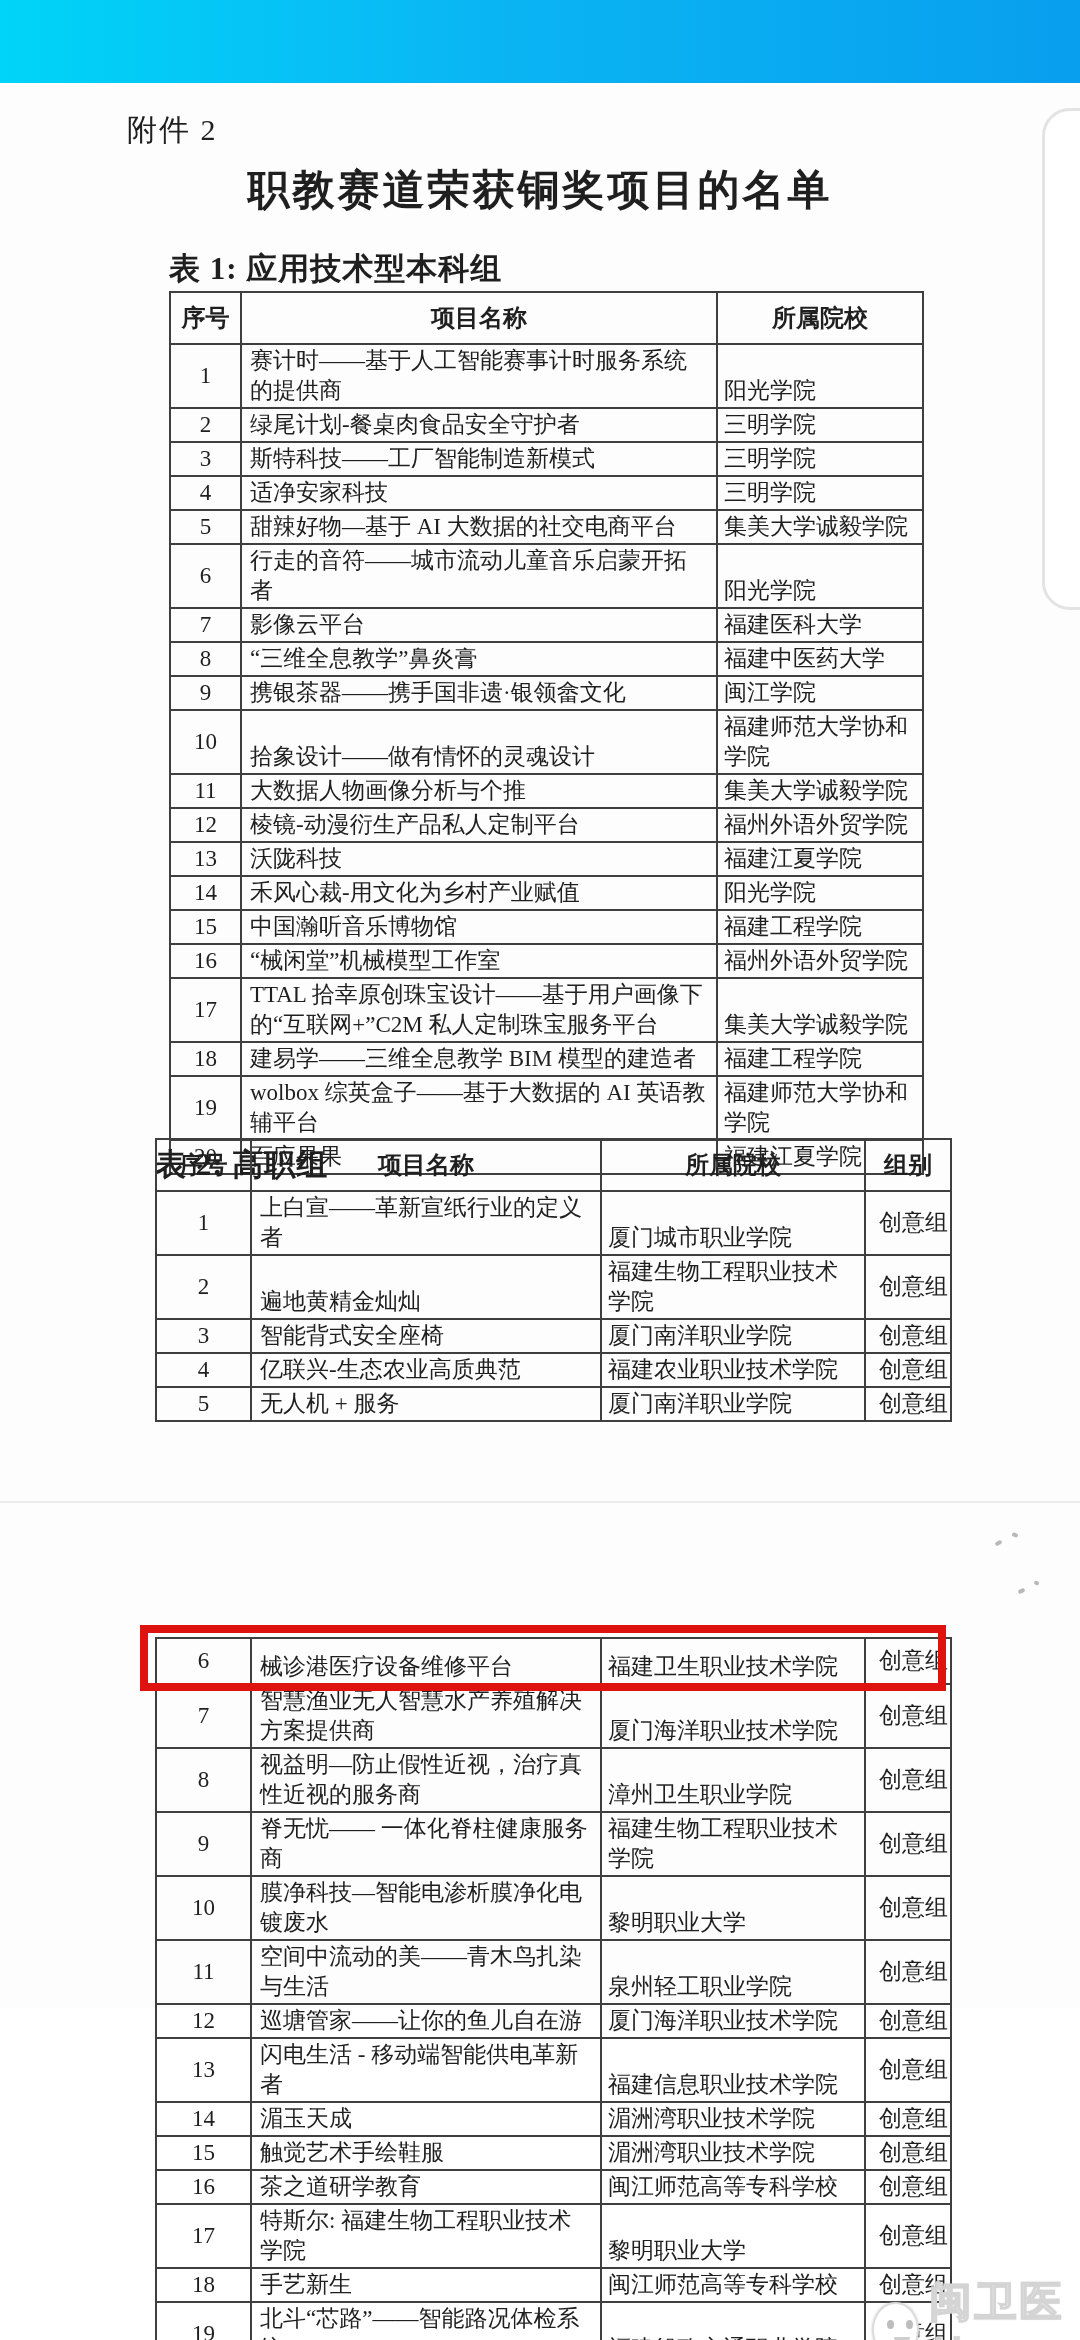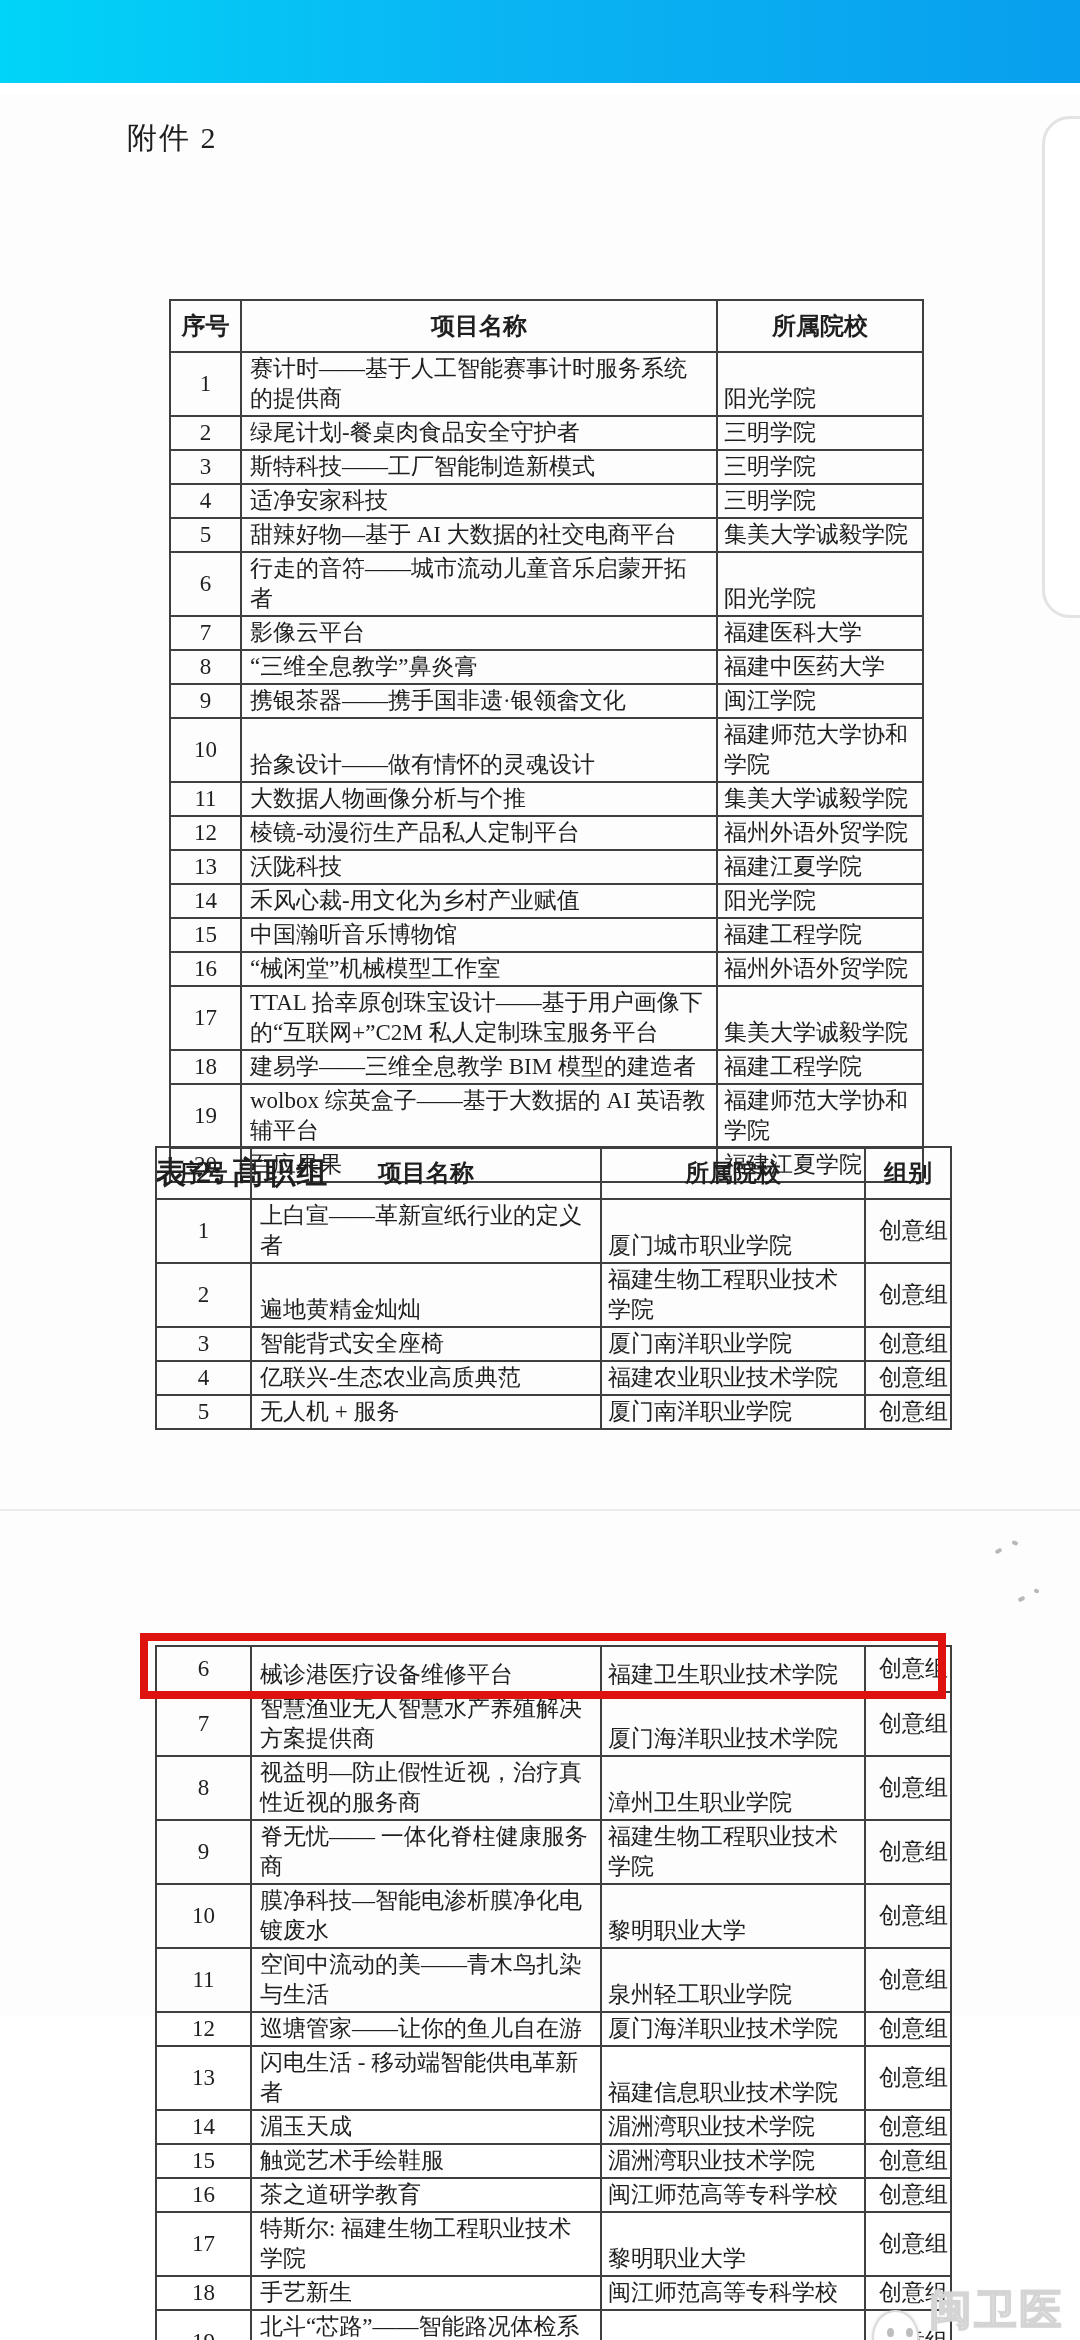--- a/index.html
+++ b/index.html
@@ -4,21 +4,21 @@
 <style>
   * { margin:0; padding:0; box-sizing:border-box; }
   html,body { width:1080px; height:2340px; overflow:hidden; }
   body { position:relative; background:#ffffff; font-family:"Liberation Serif", serif; color:#1f1f1f; }
 
   .statusbar {
     position:absolute; top:0; left:0; width:1080px; height:83px;
     background:linear-gradient(90deg,#00d4f8 0%, #0ab5f3 45%, #089fee 100%);
   }
 
-  .page { position:absolute; top:94px; left:0; width:1080px; height:1922px; background:#fdfdfd;padding-left:20px; }
+  .page { position:absolute; top:86px; left:0; width:1080px; height:1922px; background:#fdfdfd;padding-left:20px; }
 
   .attach { position:absolute; top:24px; left:127px; font-size:30px; letter-spacing:2px; }
   .title  { position:absolute; top:76px; left:60px; width:960px; text-align:center;
             font-size:42px; font-weight:bold; letter-spacing:3px; }
 
   .cap { position:absolute; font-size:31px; font-weight:bold; letter-spacing:1px; }
   .cap1 { top:162px; left:169px; }
   .cap2 { top:1015px; left:155px;margin-top:43px; }
 
   table.t { border-collapse:collapse; table-layout:fixed; position:absolute; background:transparent; }
@@ -67,21 +67,23 @@
            color:#ffffff; -webkit-text-stroke:1.5px #d4d4d4; text-shadow:0 0 2px rgba(170,170,170,.55); }
 </style>
 </head>
 <body>
 
 <div class="statusbar"></div>
 
 <div class="page">
 
   <div class="attach">附件 2</div>
-
+  <h1 class="title">职教赛道荣获铜奖项目的名单</h1>
+
+  <div class="cap cap1">表 1: 应用技术型本科组</div>
   <table class="t t1">
     <thead>
         <tr>
           <th class="num">序号</th>
           <th class="name">项目名称</th>
           <th class="school">所属院校</th>
         </tr>
       </thead>
     <tbody>
         <tr>

